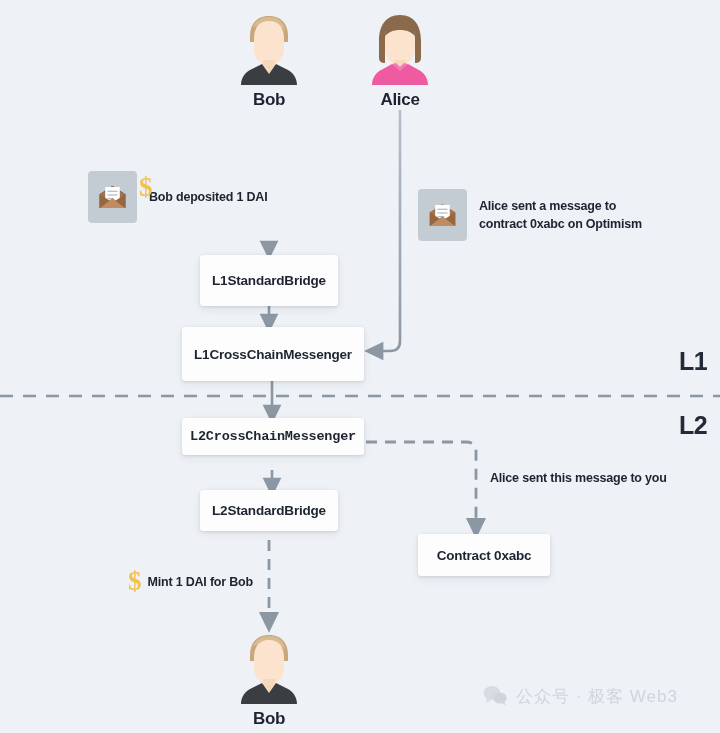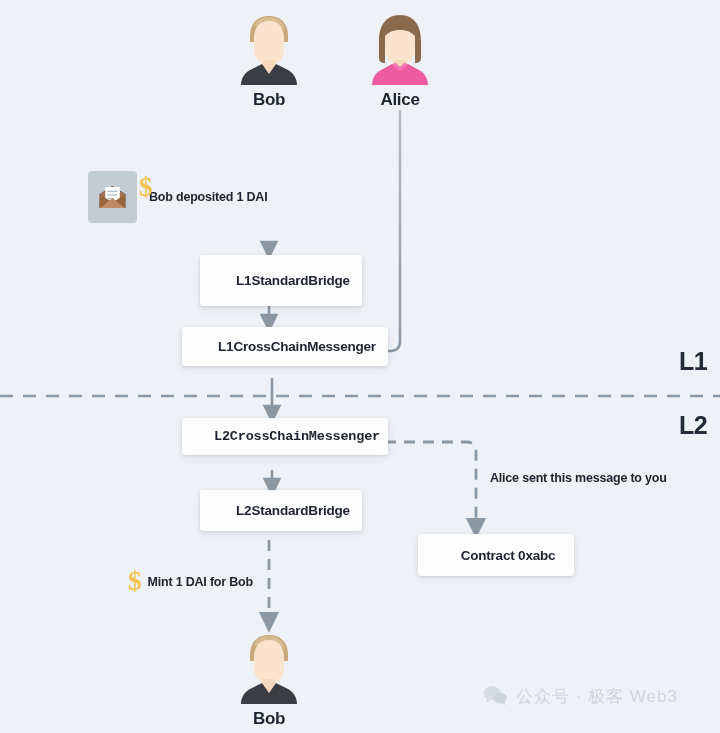--- a/index.html
+++ b/index.html
@@ -17,21 +17,20 @@
     position:absolute;
     background:#fdfdfe;
     border-radius:3px;
     box-shadow:0 1px 3px rgba(40,55,75,.14), 0 3px 10px rgba(40,55,75,.07);
     display:flex; align-items:center; justify-content:center;
     color:#1d2330;
     font-weight:bold;
     font-size:13.5px;
     letter-spacing:-.2px;
     white-space:nowrap;
-    padding-left:24px;
   }
 
   .person { position:absolute; width:82px; text-align:center; }
   .person .name {
     margin-top:4px;
     font-size:17px; font-weight:bold; color:#1d2330; letter-spacing:-.3px;
   }
   .avatar { width:82px; height:78px; display:block; }
 
   .msg { position:absolute; display:flex; align-items:center; }
@@ -163,26 +162,44 @@
     </div>
     <div class="caption">
       <div>Bob deposited 1 DAI</div>
     </div>
   </div>
 
   <div class="dollar-label" style="left:139px; top:174px;">
     <div class="dsign">$</div>
   </div>
 
+  <div class="msg" style="left:418px; top:189px;">
+    <div class="env-box">
+      <svg viewBox="0 0 34 30" width="31" height="28">
+        <path d="M3 12 L17 3 L31 12 L31 27 L3 27 Z" fill="#a5724f"></path>
+        <rect x="9" y="4" width="16" height="18" fill="#ffffff"></rect>
+        <rect x="11.5" y="8" width="11" height="1.5" fill="#b9c2cb"></rect>
+        <rect x="11.5" y="12" width="11" height="1.5" fill="#b9c2cb"></rect>
+        <rect x="11.5" y="16" width="7" height="1.5" fill="#b9c2cb"></rect>
+        <path d="M3 27 L17 16 L31 27 Z" fill="#c08a63"></path>
+        <path d="M3 12 L3 27 L14 19 Z" fill="#96673f"></path>
+        <path d="M31 12 L31 27 L20 19 Z" fill="#96673f"></path>
+      </svg>
+    </div>
+    <div class="caption">
+      <div>Alice sent a message to</div>
+      <div>contract 0xabc on Optimism</div>
+    </div>
+  </div>
 
   <div class="node" style="left:200px; top:255px; width:138px; height:51px;">
     <span>L1StandardBridge</span>
   </div>
 
-  <div class="node" style="left:182px; top:327px; width:182px; height:39px;">
+  <div class="node" style="left:182px; top:327px; width:182px; height:54px;">
     <span>L1CrossChainMessenger</span>
   </div>
 
   <div class="node" style="left:182px; top:418px; width:182px; height:37px;font-family:Liberation Mono, monospace;">
     <span>L2CrossChainMessenger</span>
   </div>
 
   <div class="node" style="left:200px; top:490px; width:138px; height:41px;">
     <span>L2StandardBridge</span>
   </div>

